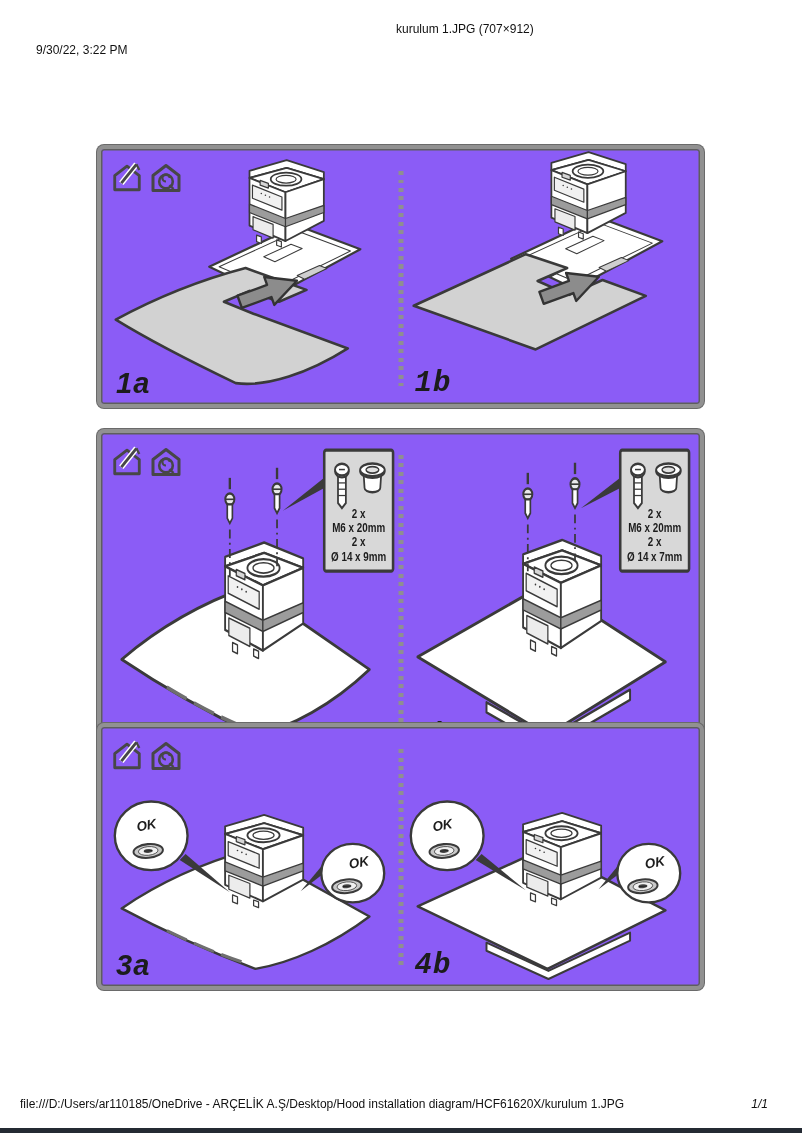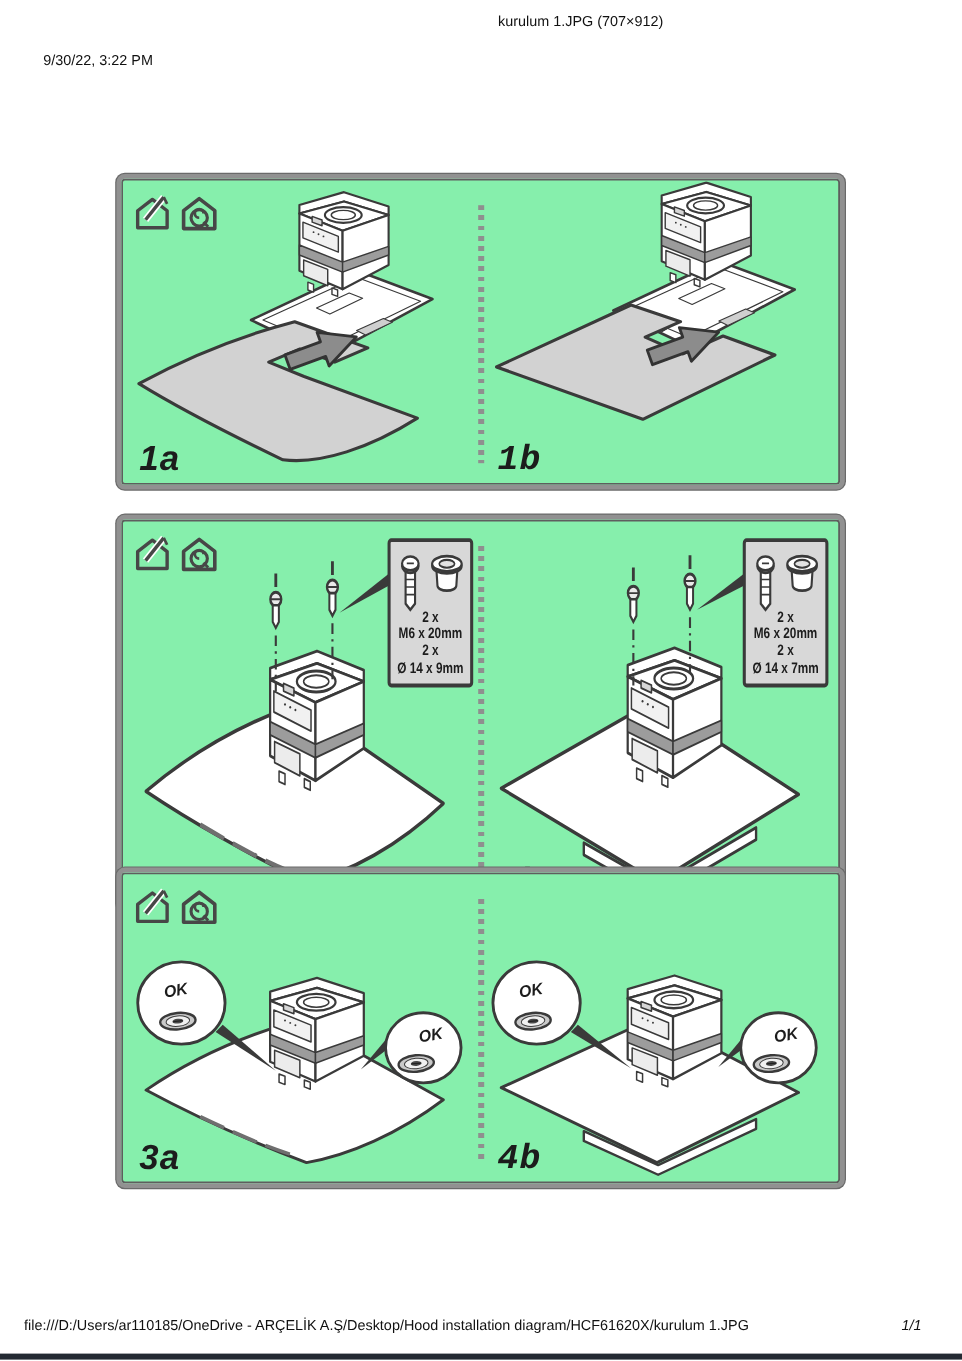--- a/index.html
+++ b/index.html
@@ -1,28 +1,28 @@
 <!DOCTYPE html>
 <html><head>
 <meta charset="utf-8">
 <style>
   html,body { margin:0; padding:0; background:#fff; }
   body {
     width:802px; height:1134px; position:relative; overflow:hidden;
     font-family:"Liberation Sans", sans-serif; color:#111;
   }
   .hdr-left  { position:absolute; left:36px;  top:15px; font-size:12px; white-space:nowrap;margin-top:28px; }
-  .hdr-title { position:absolute; left:396px; top:11px; font-size:12px; white-space:nowrap;margin-left:19px; }
+  .hdr-title { position:absolute; left:396px; top:22px; font-size:12px; white-space:nowrap; }
   .ftr-left  { position:absolute; left:20px;  top:1097px; font-size:12px; white-space:nowrap; }
   .ftr-right { position:absolute; right:34px; top:1097px; font-size:12px;font-style:italic; }
   .bottom-bar{ position:absolute; left:0; top:1128px; width:802px; height:5px; background:#242a33; }
 
   .panel {
     position:absolute; left:97px; width:607px; box-sizing:border-box;
-    background:#86efac; border:4px solid #919191; border-radius:7px;
+    background:#8b5cf6; border:4px solid #919191; border-radius:7px;
     box-shadow: inset 0 0 0 1.5px #5e5e5e, 0 0 0 1px #6a6a6a;
   }
   .panel-1 { top:145px; height:263px; }
   .panel-2 { top:429px; height:331px; }
   .panel-3 { top:723px; height:267px; }
 
   svg.half { position:absolute; top:2px; bottom:2px; height:calc(100% - 4px); width:295px; }
   .half.l { left:1px; }
   .half.r { left:297px; }
 

